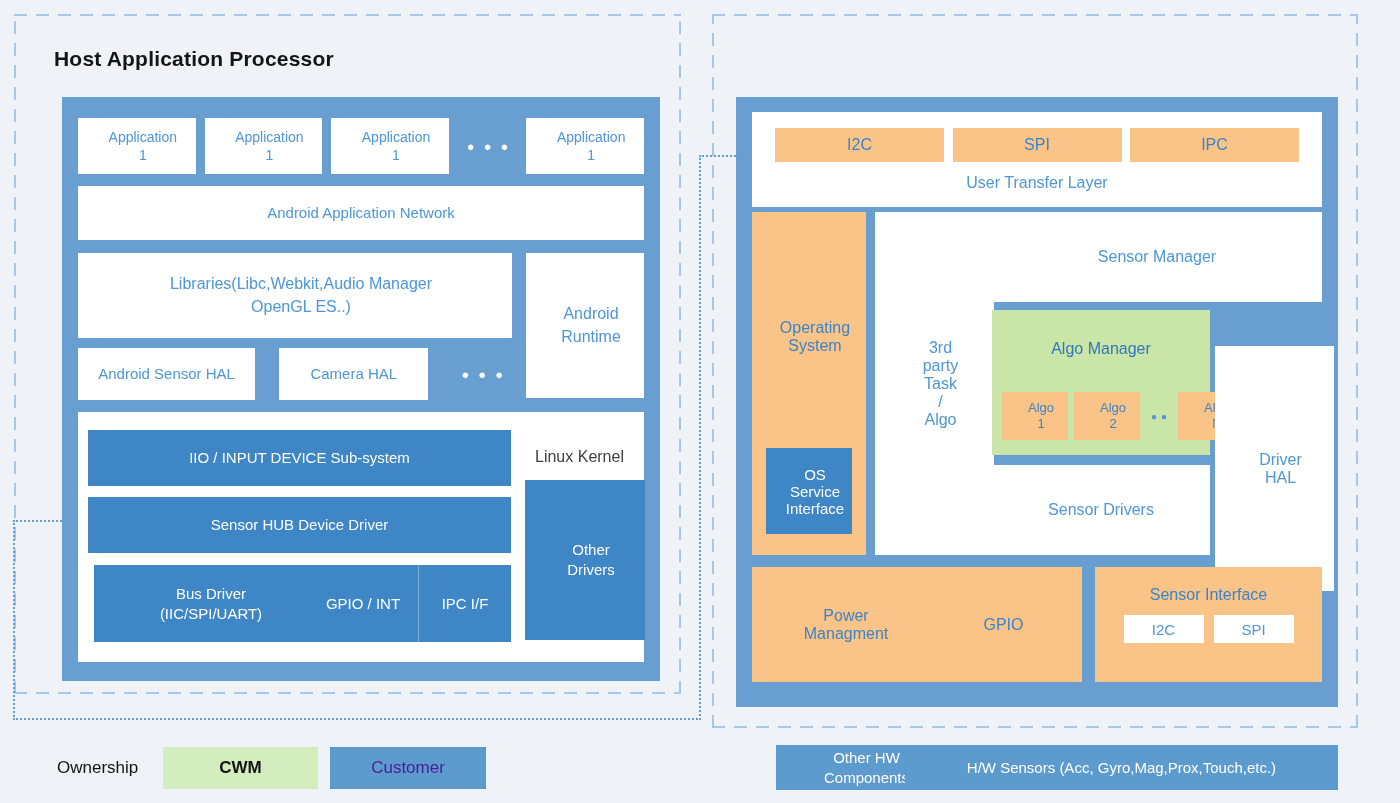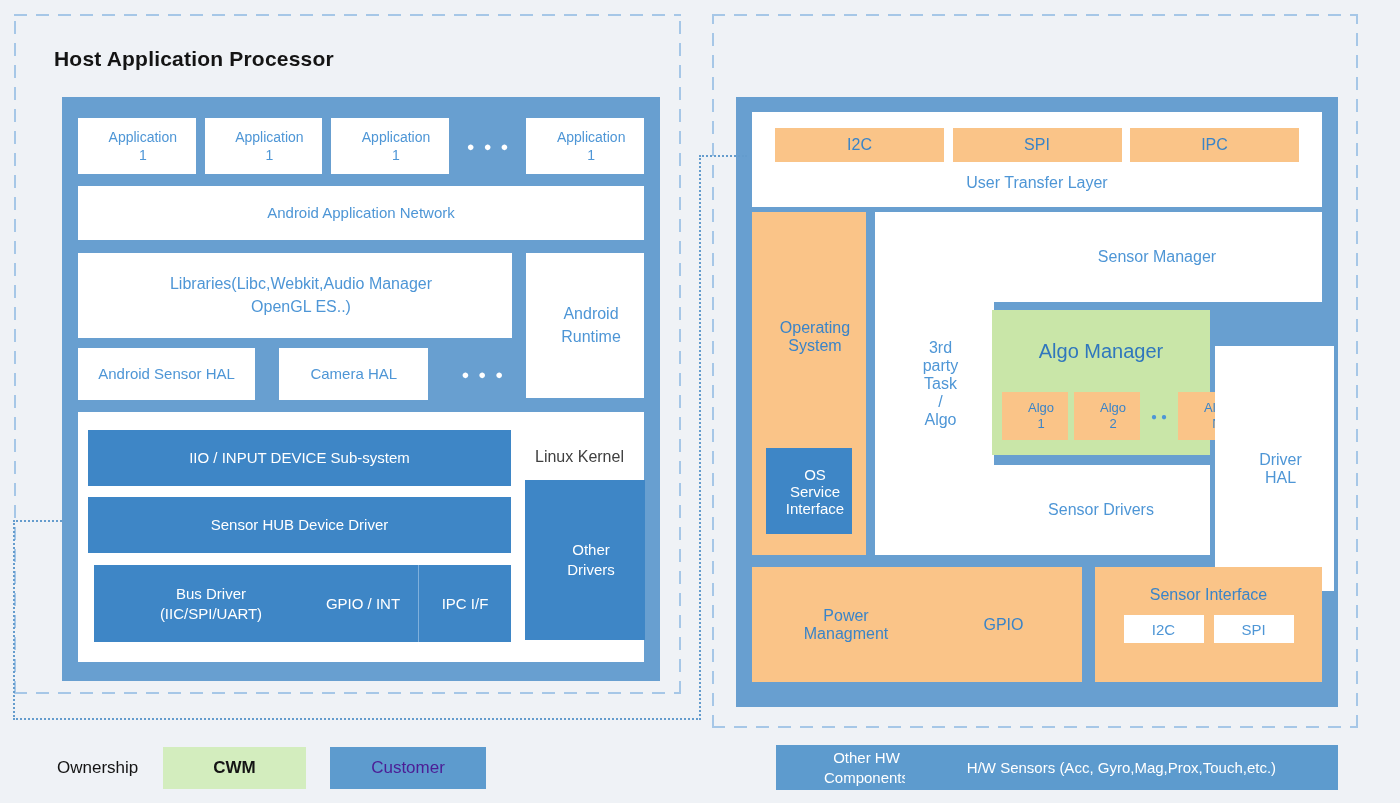--- a/index.html
+++ b/index.html
@@ -72,41 +72,41 @@
   #utl-box{left:16px;top:15px;width:570px;height:95px;}
   #utl-row{position:absolute;left:23px;right:23px;top:16px;height:34px;display:flex;justify-content:space-between;}
   .bus-box{width:169px;font-size:16px;}
   #utl-label{position:absolute;left:0;right:0;top:62px;text-align:center;font-size:16px;color:#4e96d6;}
   #os-box{left:16px;top:115px;width:114px;height:343px;display:flex;flex-direction:column;box-sizing:border-box;padding:14px;}
   #os-text{flex:1;display:flex;align-items:center;justify-content:center;text-align:center;font-size:16px;}
   #osi-box{height:86px;margin-bottom:7px;font-size:15px;}
   #tp-box{left:139px;top:115px;width:107px;height:343px;font-size:16px;}
   #sm-box{left:256px;top:115px;width:330px;height:90px;font-size:16px;}
   #am-box{left:256px;top:213px;width:218px;height:145px;position:absolute;}
-  #am-label{position:absolute;left:0;right:0;top:30px;text-align:center;font-size:20px;}
+  #am-label{position:absolute;left:0;right:0;top:30px;text-align:center;font-size:16px;}
   #algo-row{position:absolute;left:10px;top:82px;height:48px;display:flex;align-items:center;}
   .algo-box{width:54px;height:48px;font-size:13px;line-height:1.25;}
   .algo-gap{width:6px;}
   #algo-dots{width:38px;text-align:center;}
   #dh-box{left:479px;top:213px;width:107px;height:245px;font-size:16px;margin-top:36px;}
   #sd-box{left:256px;top:368px;width:218px;height:90px;font-size:16px;}
   #pm-box{left:16px;top:470px;width:164px;height:115px;font-size:16px;}
   #gpio-box{left:189px;top:470px;width:157px;height:115px;font-size:16px;}
   #si-box{left:359px;top:470px;width:227px;height:115px;position:absolute;}
   #si-label{position:absolute;left:0;right:0;top:19px;text-align:center;font-size:16px;}
   #si-row{position:absolute;left:0;right:0;top:48px;display:flex;justify-content:center;gap:10px;}
   .si-bus{width:80px;height:28px;background:#ffffff;color:#4e96d6;font-size:15px;}
 
   
   #other-hw-box{left:776px;top:745px;width:157px;height:45px;background:#5d9bce;color:#fff;font-size:15px;line-height:1.3;}
   #hw-sensors-box{left:905px;top:745px;width:433px;height:45px;background:#5d9bce;color:#fff;font-size:15px;}
 
   
   #legend-label{left:57px;top:758px;font-size:17px;color:#141414;}
-  #legend-cwm{left:163px;top:747px;width:143px;height:42px;background:#d3edbe;color:#141414;font-size:17px;font-weight:700;}
+  #legend-cwm{left:163px;top:747px;width:155px;height:42px;background:#d3edbe;color:#141414;font-size:17px;font-weight:700;}
   #legend-customer{left:330px;top:747px;width:156px;height:42px;background:#5d9bce;color:#4c1d95;font-size:17px;}
 
   
   #conn-h1{left:13px;top:520px;width:49px;}
   #conn-v1{left:13px;top:520px;height:200px;}
   #conn-h2{left:13px;top:718px;width:688px;}
   #conn-v2{left:699px;top:155px;height:565px;}
   #conn-h3{left:699px;top:155px;width:48px;}
 </style>
 </head>

